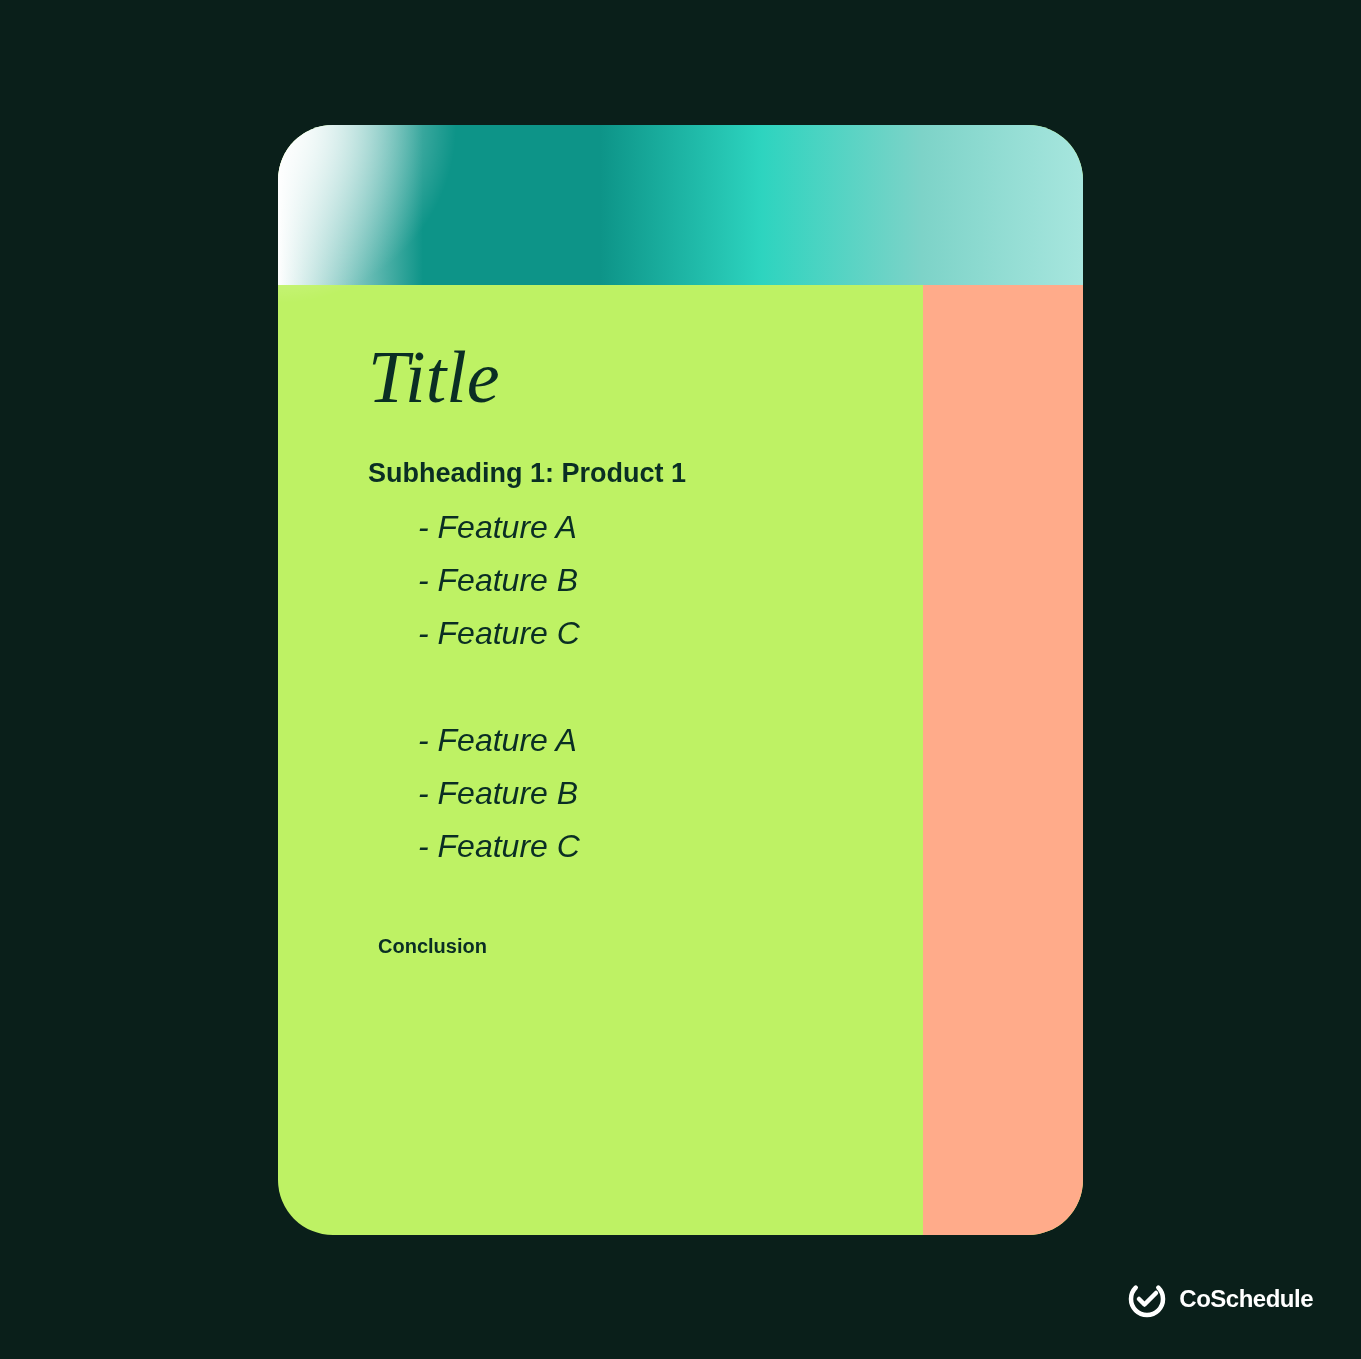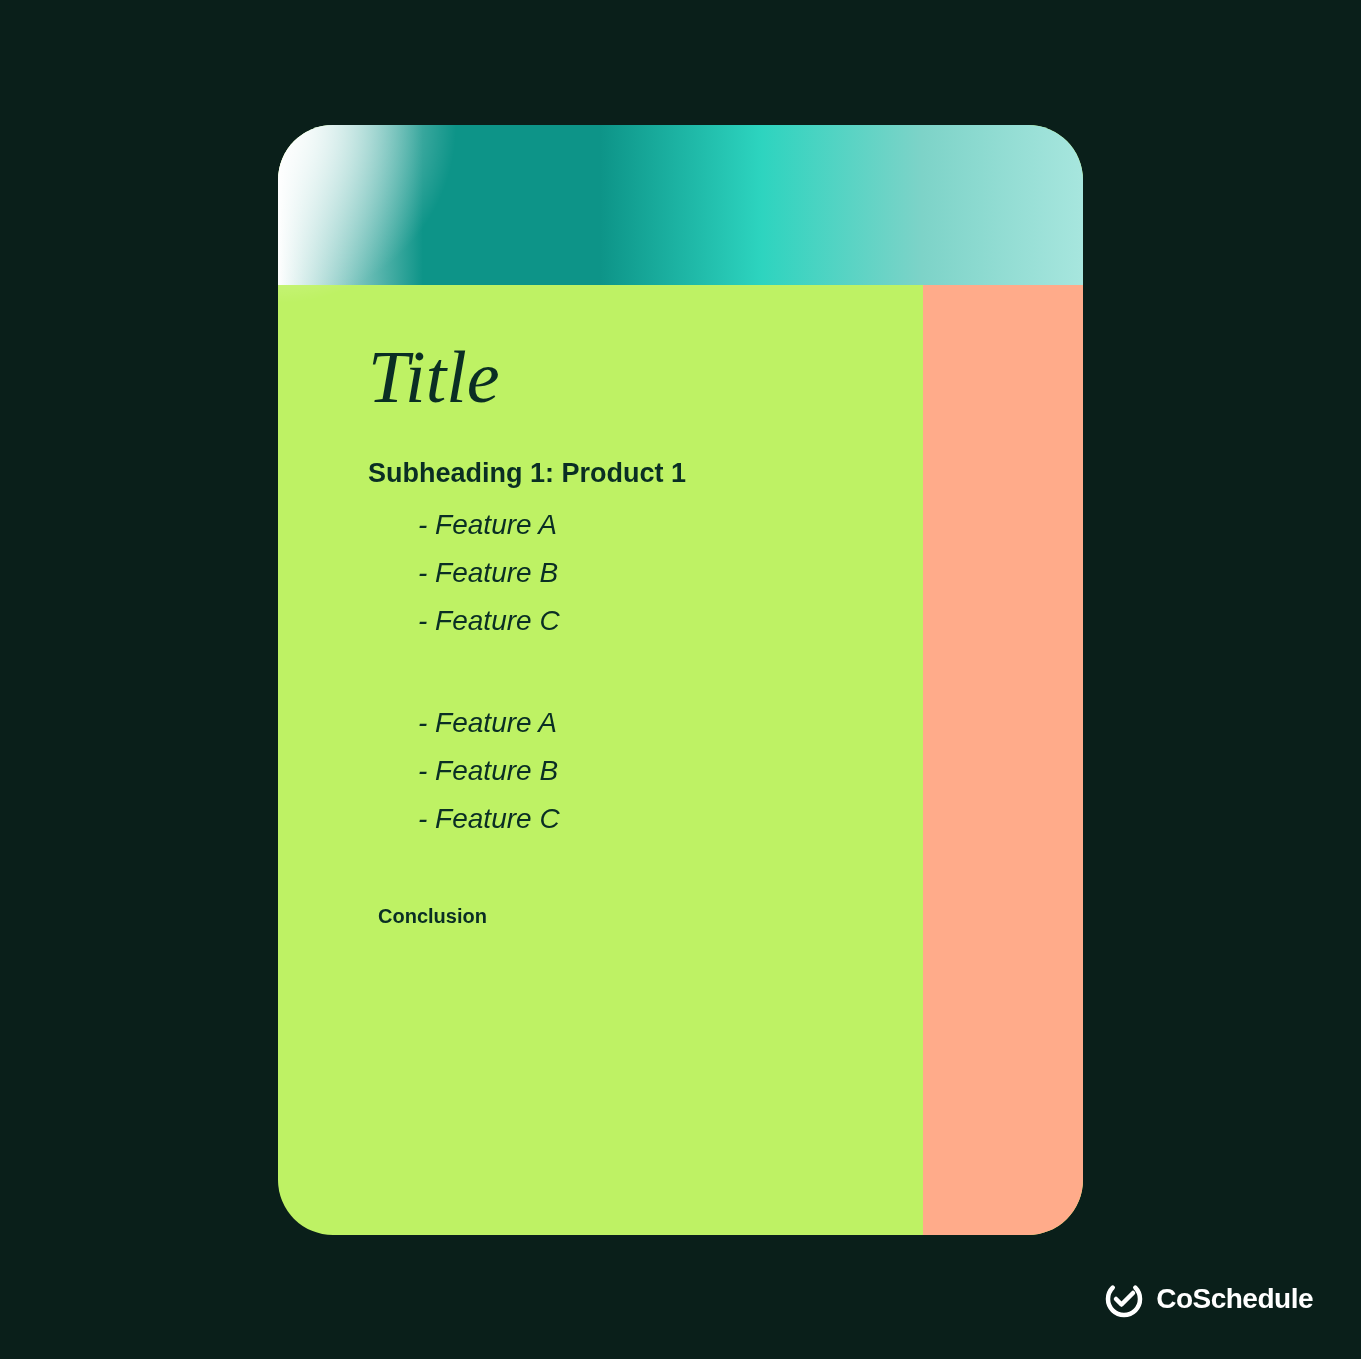--- a/index.html
+++ b/index.html
@@ -73,21 +73,21 @@
       font-weight: 700;
       margin-bottom: 20px;
       color: #0a2e24;
     }
     .feature-list {
       list-style: none;
       padding-left: 50px;
       margin-bottom: 70px;
     }
     .feature-list li {
-      font-size: 28px;
+      font-size: 32px;
       font-style: italic;
       margin-bottom: 16px;
       color: #0a2e24;
     }
     .feature-list li::before {
       content: "- ";
     }
     .conclusion {
       font-size: 20px;
       font-weight: 700;
@@ -97,21 +97,21 @@
     .brand {
       position: absolute;
       bottom: 40px;
       right: 48px;
       display: flex;
       align-items: center;
       gap: 12px;
       color: #ffffff;
     }
     .brand-text {
-      font-size: 28px;
+      font-size: 24px;
       font-weight: 600;
       letter-spacing: -0.5px;
     }
     .brand-icon {
       width: 40px;
       height: 40px;
       display: flex;
       align-items: center;
       justify-content: center;
     }

